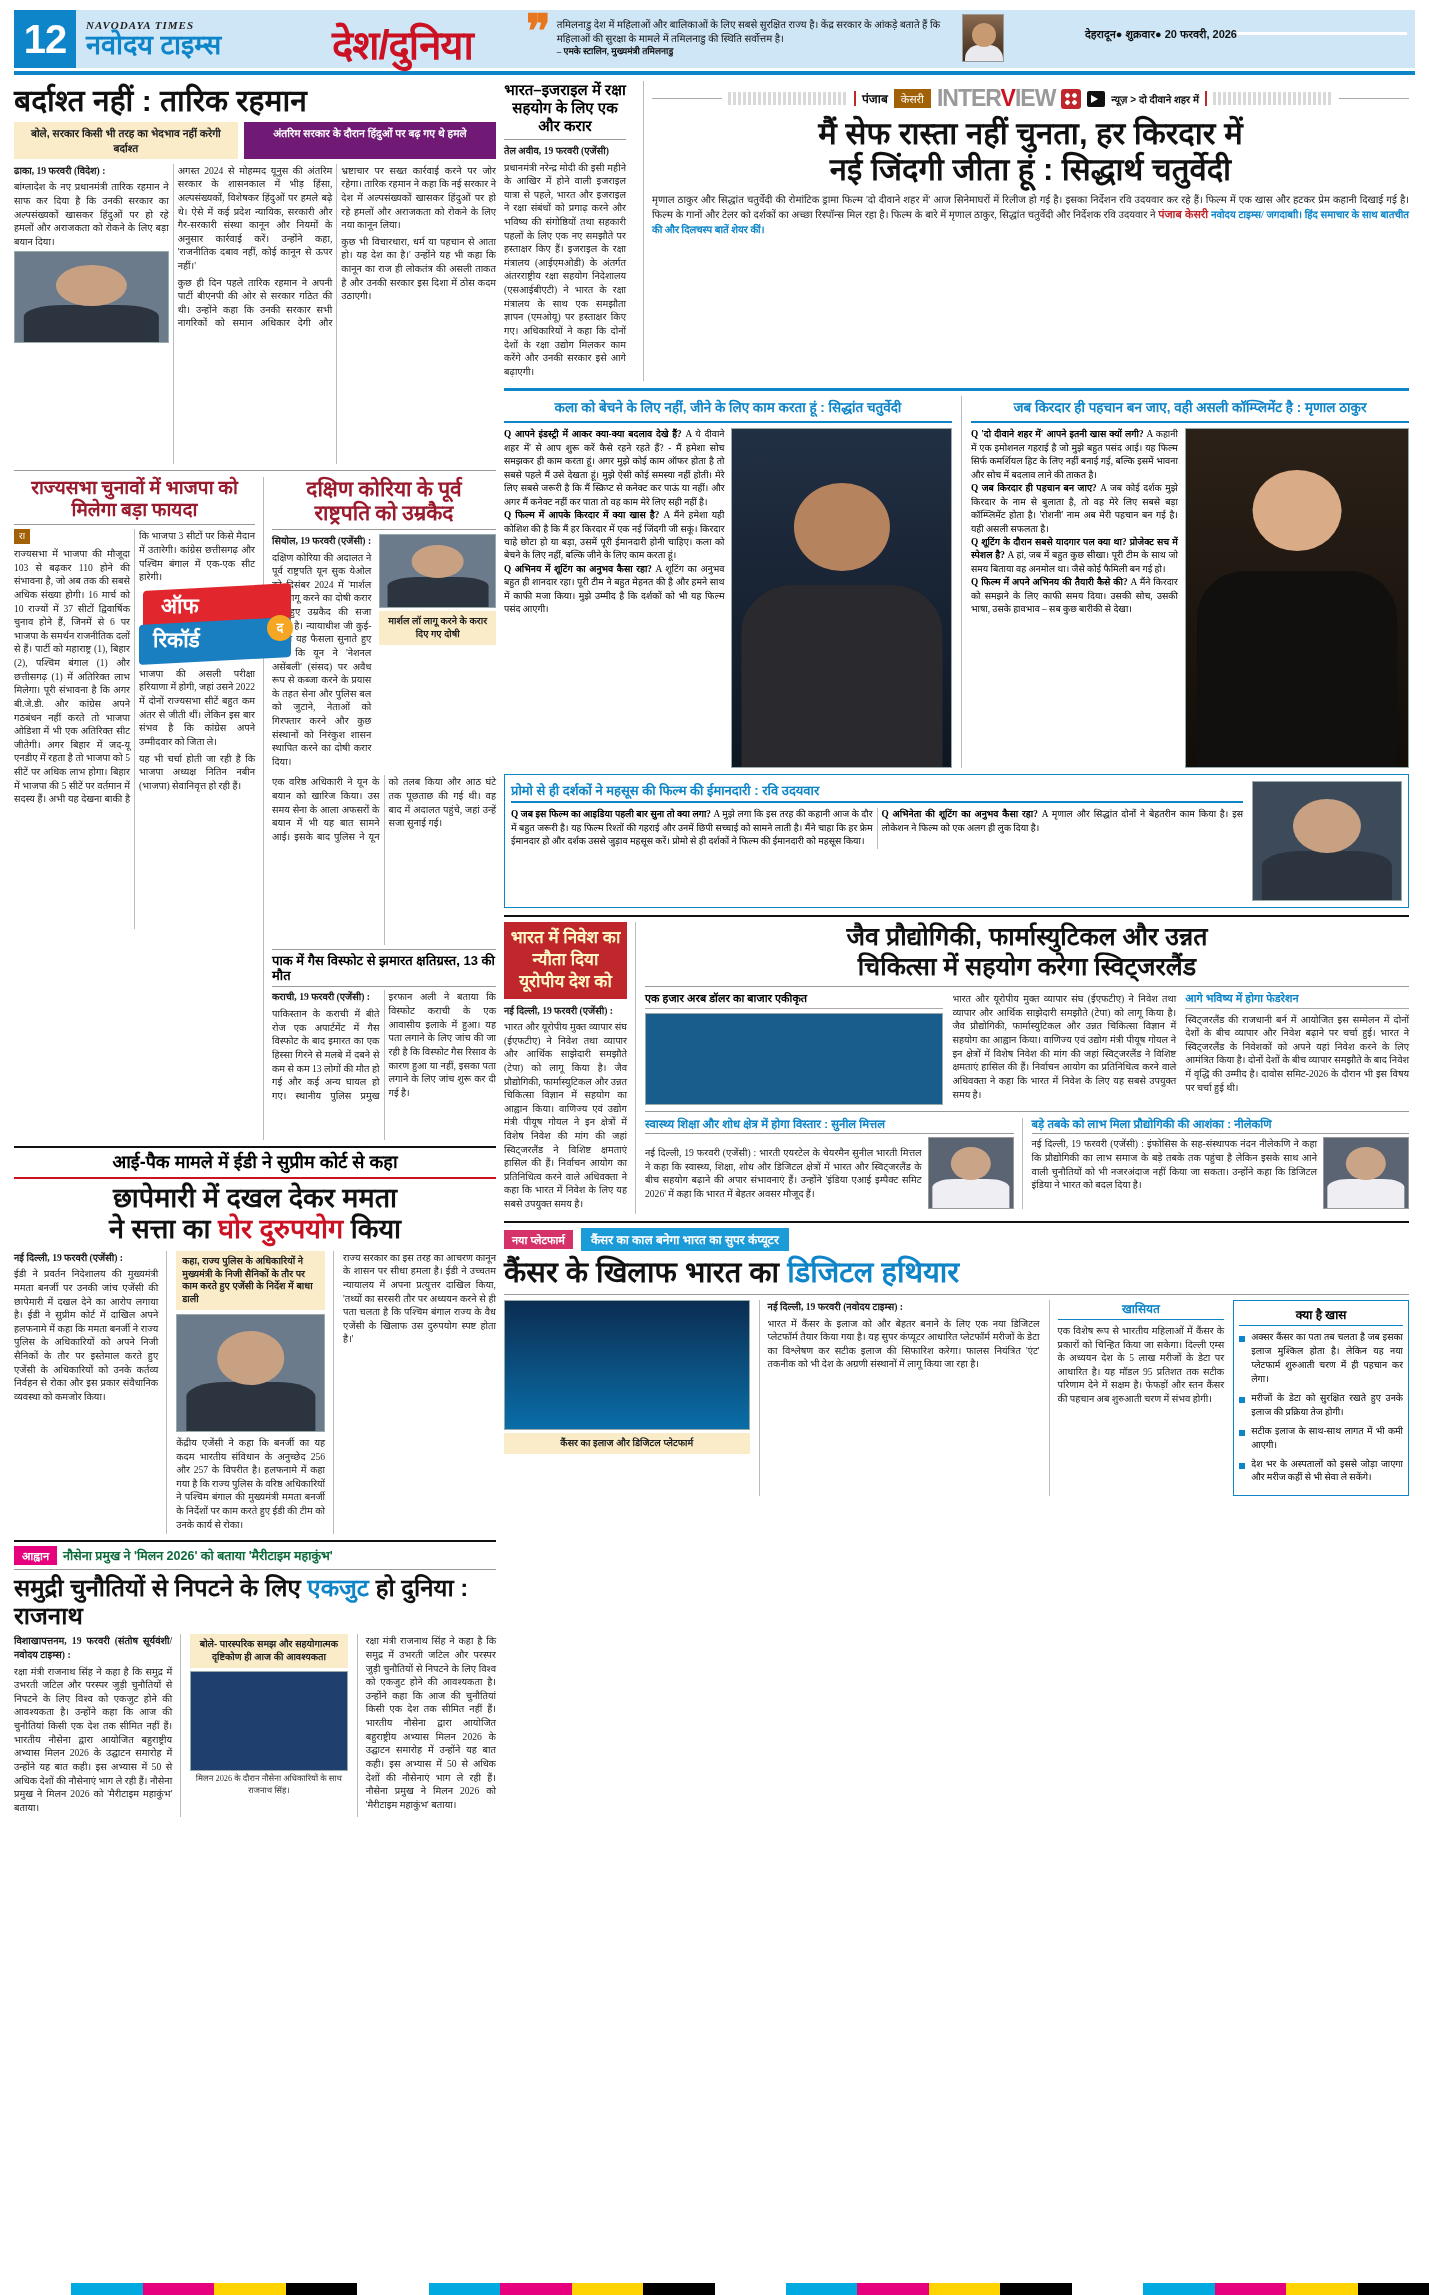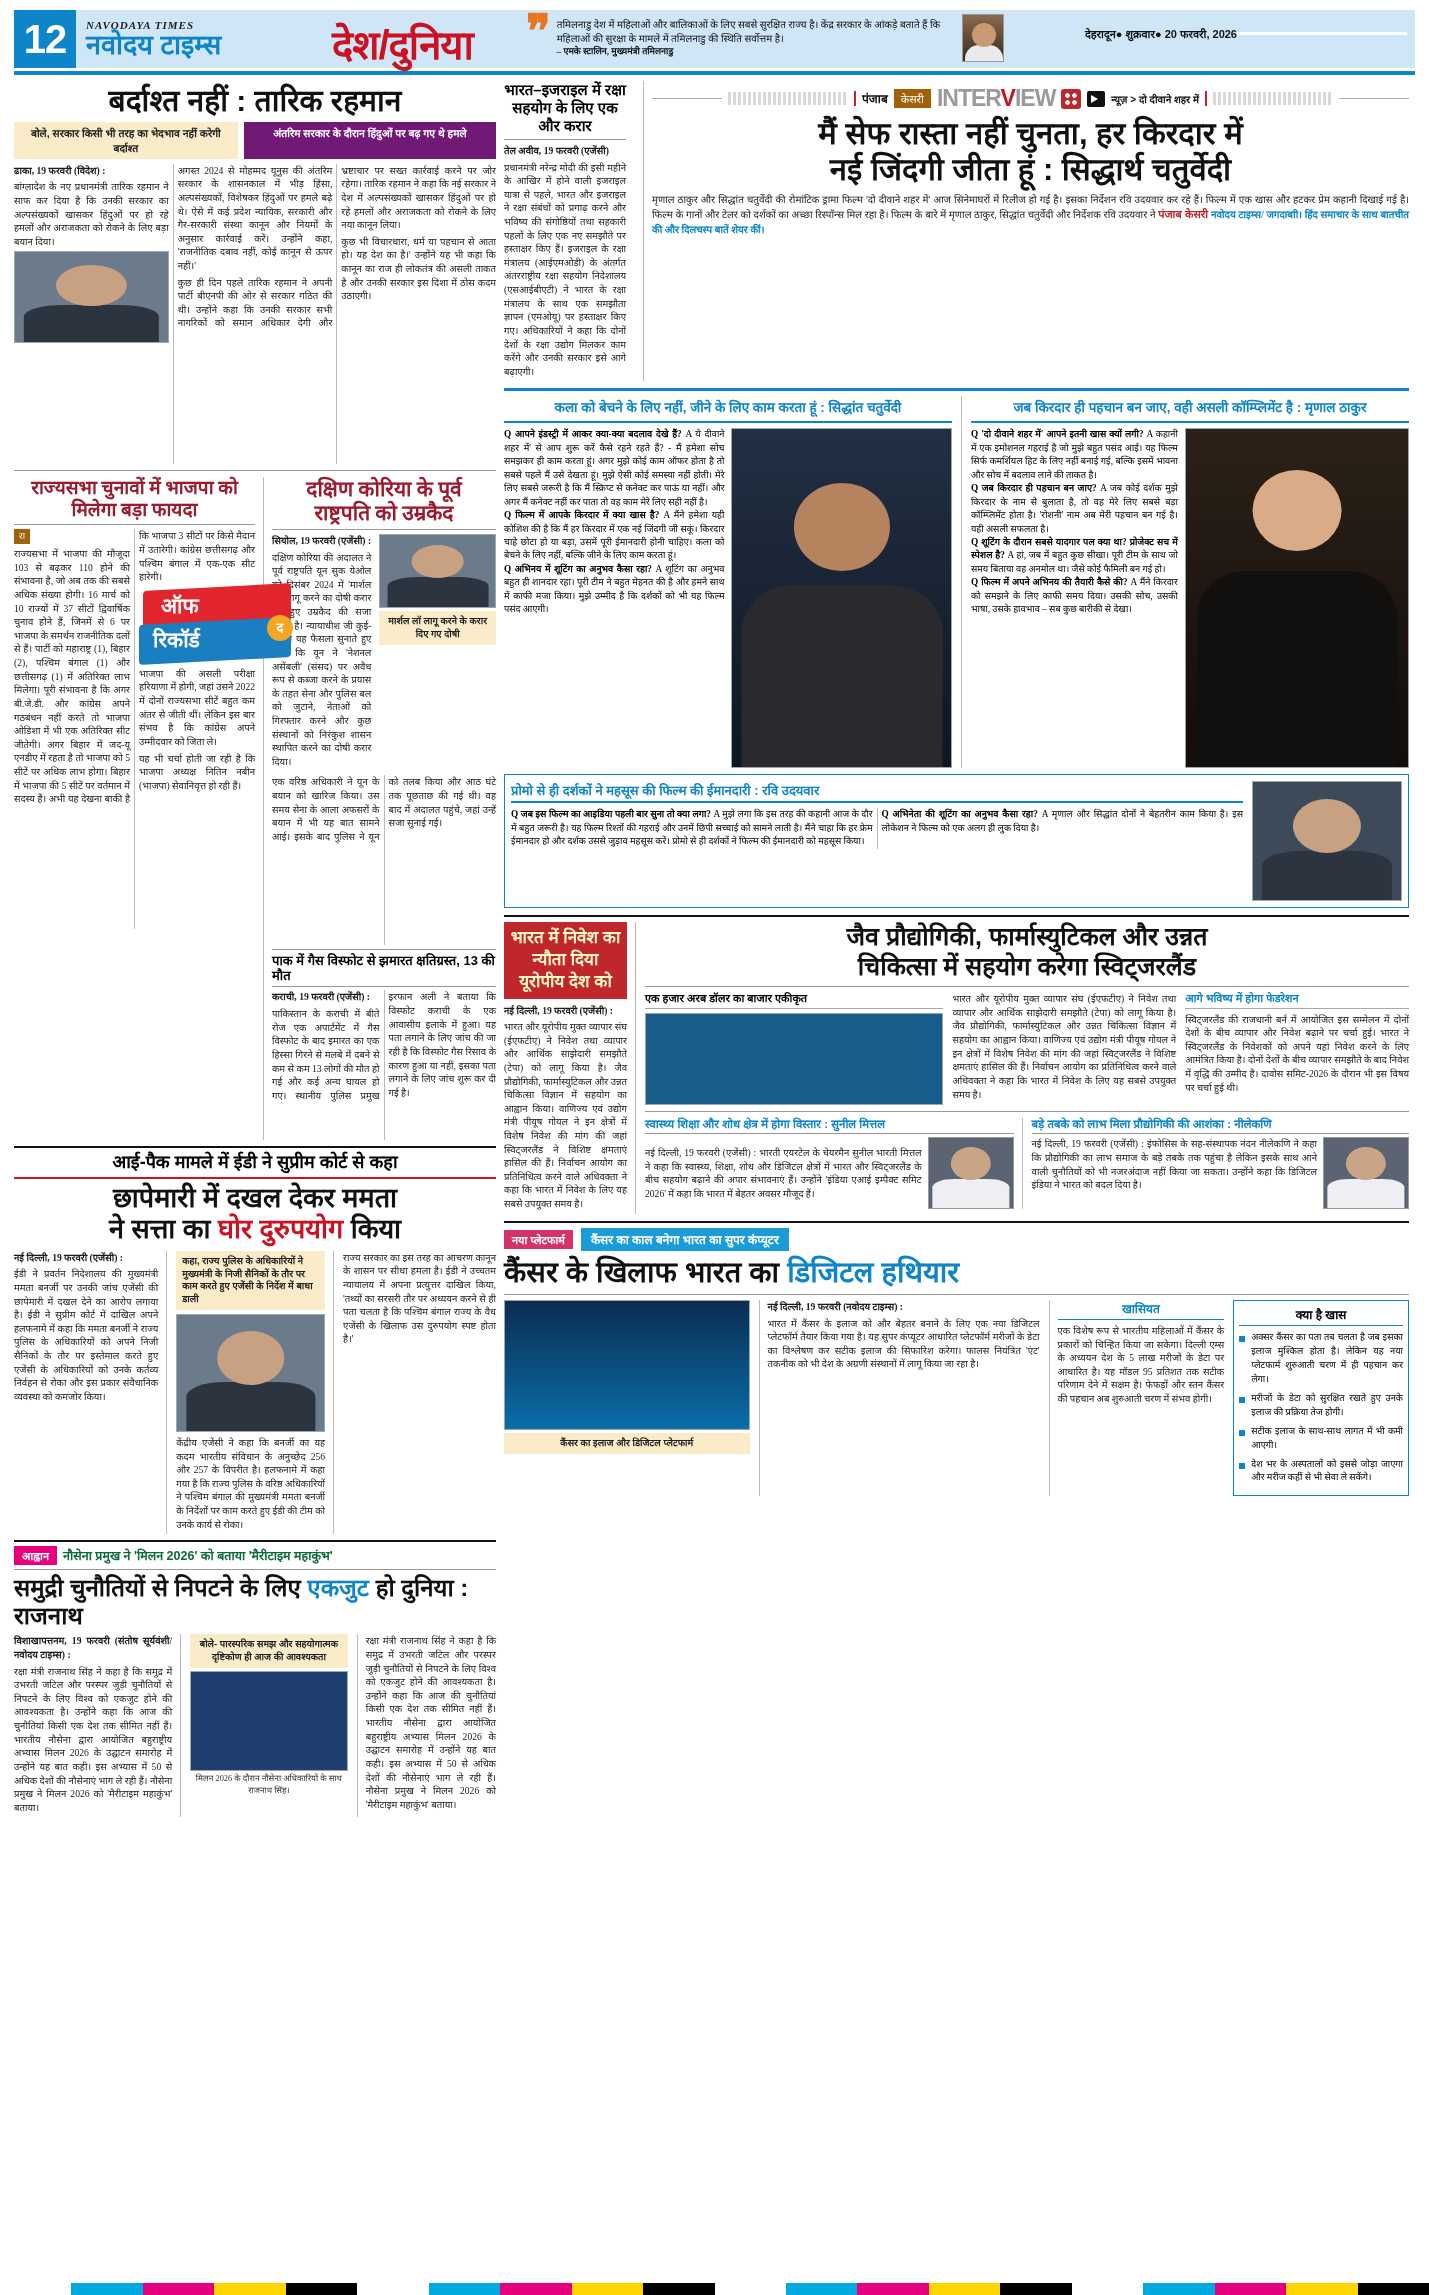--- a/index.html
+++ b/index.html
@@ -145,21 +145,21 @@
       <div class="rule"></div>
     </div>
   </div>
   <div class="mast-rule"></div>
 
   <div class="body-grid">
 
     <div class="col-left">
 
       <div style="padding-top:4px;">
-        <div class="hl-xl" style="font-size:30px;text-align:center;">बर्दाश्त नहीं : तारिक रहमान</div>
+        <div class="hl-xl" style="font-size:30px;">बर्दाश्त नहीं : तारिक रहमान</div>
         <div style="display:flex;gap:6px;margin-top:5px;">
           <div class="kicker-cream" style="width:47%;">बोले, सरकार किसी भी तरह का भेदभाव नहीं करेगी बर्दाश्त</div>
           <div class="kicker-blue" style="width:53%;">अंतरिम सरकार के दौरान हिंदुओं पर बढ़ गए थे हमले</div>
         </div>
         <div class="art-body cols3" style="margin-top:5px;height:300px;">
           <p><b>ढाका, 19 फरवरी (विदेश) :</b></p>
           <p>बांग्लादेश के नए प्रधानमंत्री तारिक रहमान ने साफ कर दिया है कि उनकी सरकार का अल्पसंख्यकों खासकर हिंदुओं पर हो रहे हमलों और अराजकता को रोकने के लिए बड़ा बयान दिया।</p>
           <div class="photo portrait" style="width:100%;height:92px;margin:3px 0;"></div>
           <p>अगस्त 2024 से मोहम्मद यूनुस की अंतरिम सरकार के शासनकाल में भीड़ हिंसा, अल्पसंख्यकों, विशेषकर हिंदुओं पर हमले बढ़े थे। ऐसे में कई प्रदेश न्यायिक, सरकारी और गैर-सरकारी संस्था कानून और नियमों के अनुसार कार्रवाई करें। उन्होंने कहा, 'राजनीतिक दबाव नहीं, कोई कानून से ऊपर नहीं।'</p>
           <p>कुछ ही दिन पहले तारिक रहमान ने अपनी पार्टी बीएनपी की ओर से सरकार गठित की थी। उन्होंने कहा कि उनकी सरकार सभी नागरिकों को समान अधिकार देगी और भ्रष्टाचार पर सख्त कार्रवाई करने पर जोर रहेगा। तारिक रहमान ने कहा कि नई सरकार ने देश में अल्पसंख्यकों खासकर हिंदुओं पर हो रहे हमलों और अराजकता को रोकने के लिए नया कानून लिया।</p>

